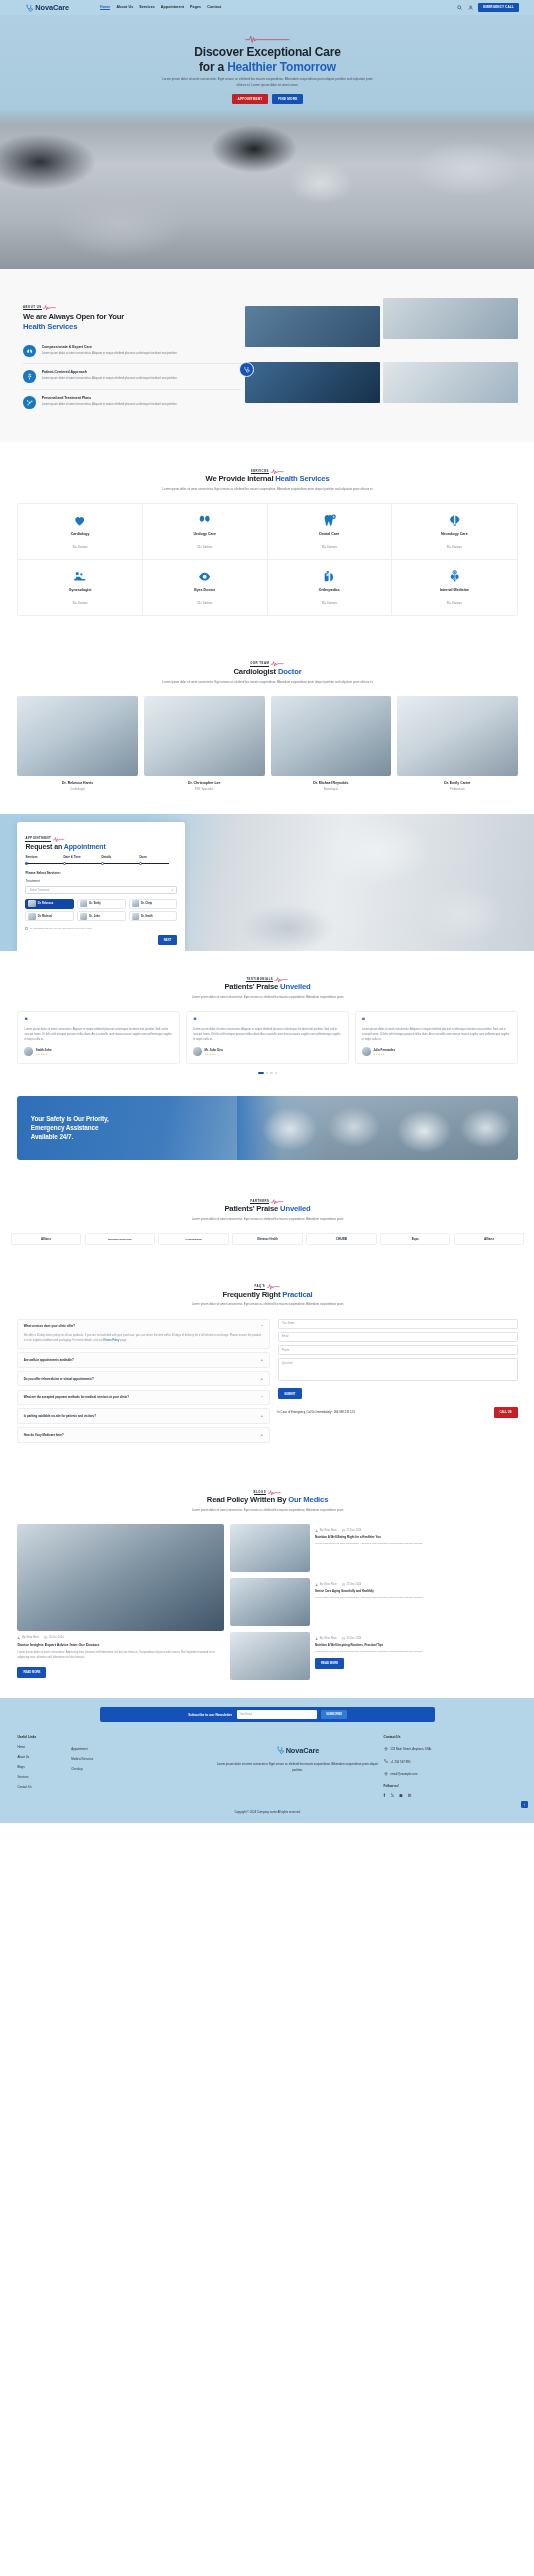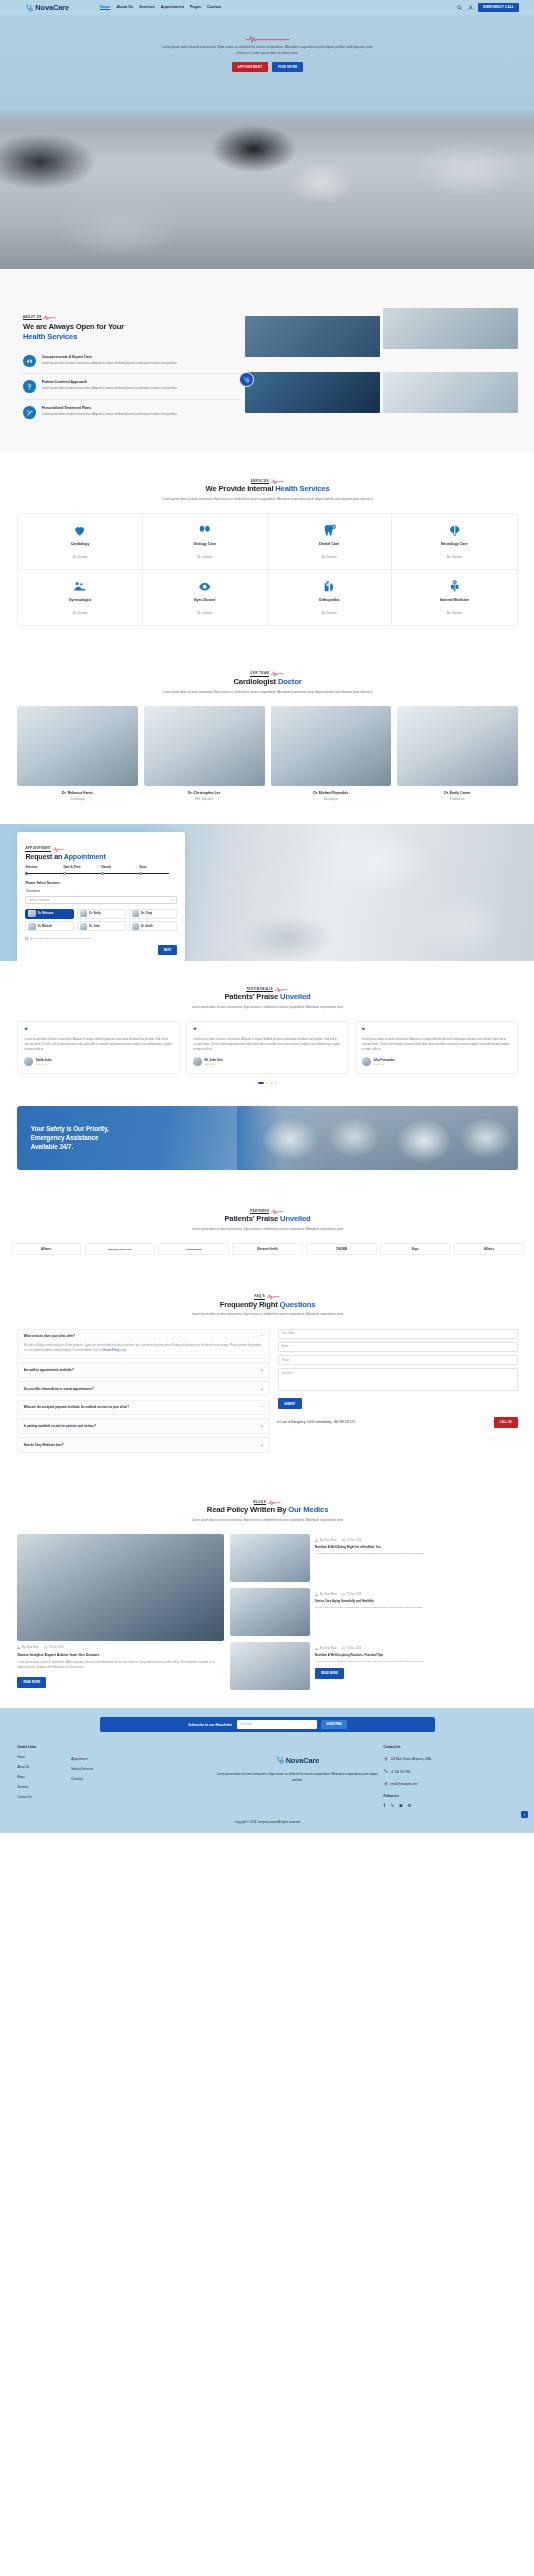--- a/index.html
+++ b/index.html
@@ -84,21 +84,21 @@
   }
   .sec-head { text-align: center; }
   .sec-title { font-size: 7.7px; font-weight: 700; letter-spacing: -0.2px; line-height: 1.25; }
   .sec-title .blue { color: #1f5fc0; }
   .sec-sub {
     font-size: 2.9px; color: #6a737c; line-height: 1.85; width: 221px;
     margin: 3.3px auto 0; text-align: center;
   }
 
   
-  .about { background: #f8f8f8; padding: 39px 0 27px; display: flex; }
+  .about { background: #f8f8f8; padding: 29px 0 27px; display: flex; }
   .about-left { width: 241px; padding-left: 23px; }
   .about-left .eyebrow-wrap { margin-bottom: 2px; }
   .about h2 { font-size: 7.7px; font-weight: 700; line-height: 1.3; letter-spacing: -0.2px; }
   .about h2 .blue { color: #1f5fc0; }
   .feat { display: flex; gap: 6px; padding: 6px 0; }
   .feat + .feat { border-top: 0.5px solid #e6e6e6; }
   .feat-ico {
     width: 12.7px; height: 12.7px; border-radius: 50%; background: #1877bf;
     flex: none; display: flex; align-items: center; justify-content: center;
   }
@@ -384,20 +384,24 @@
       <button class="emerg-btn">EMERGENCY CALL</button>
     </div>
   </div>
 
   <div class="hero">
     <div class="hero-photo"></div>
     <div class="hero-inner">
       <svg class="pulse-mark" width="47" height="8" viewBox="0 0 70 12">
         <path d="M2 7h6l2-5 2 9 2-7 2 5 2-3 2 1h48" fill="none" stroke="#c4365c" stroke-width="1.1"></path>
       </svg>
+      <h1>
+        <span>Discover Exceptional Care</span><br>
+        <span>for a </span><span class="blue">Healthier Tomorrow</span>
+      </h1>
       <p>Lorem ipsum dolor sit amet consectetur. Eget ornare ac eleifend leo mauris suspendisse. Bibendum suspendisse proin aliquet porttitor sed vulputate proin ultrices et. Lorem ipsum dolor sit amet conse.</p>
       <div class="hero-btns">
         <button class="btn-red">APPOINTMENT</button>
         <button class="btn-blue">FIND MORE</button>
       </div>
     </div>
   </div>
 
   <div class="about">
     <div class="about-left">
@@ -785,21 +789,21 @@
 
   <div class="faq-sec">
     <div class="sec-head">
       <div class="eyebrow-wrap">
         <span class="eyebrow">FAQ'S</span>
         <svg width="14.7" height="5.3" viewBox="0 0 22 8">
             <path d="M1 5h3l1.5-4 1.5 7 1.5-5 1.5 3 1.5-2h9" fill="none" stroke="#c4365c" stroke-width="0.9"></path>
           </svg>
       </div>
       <div class="sec-title">
-        <span>Frequently Right </span><span class="blue">Questions</span>
+        <span>Frequently Right </span><span class="blue">Practical</span>
       </div>
       <div class="sec-sub">Lorem ipsum dolor sit amet consectetur. Eget ornare ac eleifend leo mauris suspendisse. Bibendum suspendisse proin</div>
     </div>
     <div class="faq-body">
       <div class="faq-left">
         <div class="faq-item">
           <div class="faq-q">
             <span class="q">What services does your clinic offer?</span>
             <span class="sign">−</span>
           </div>

